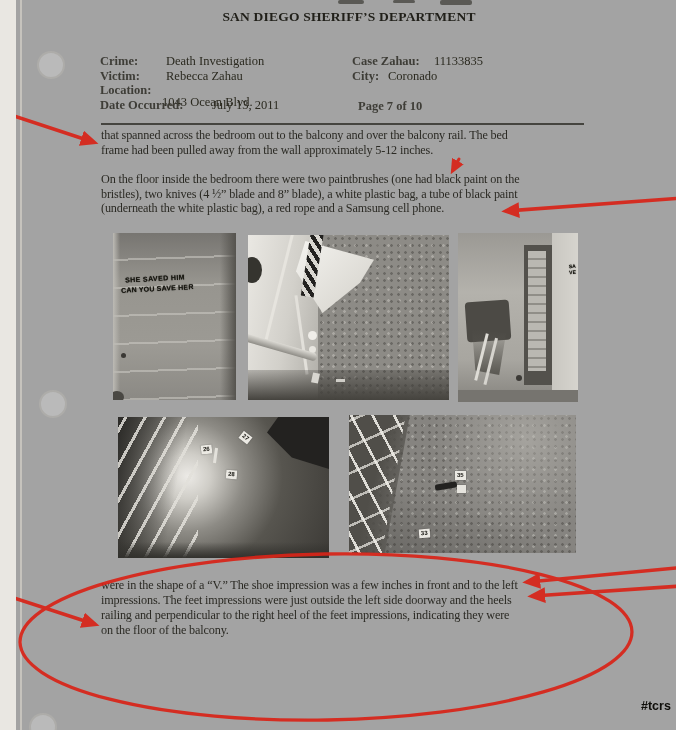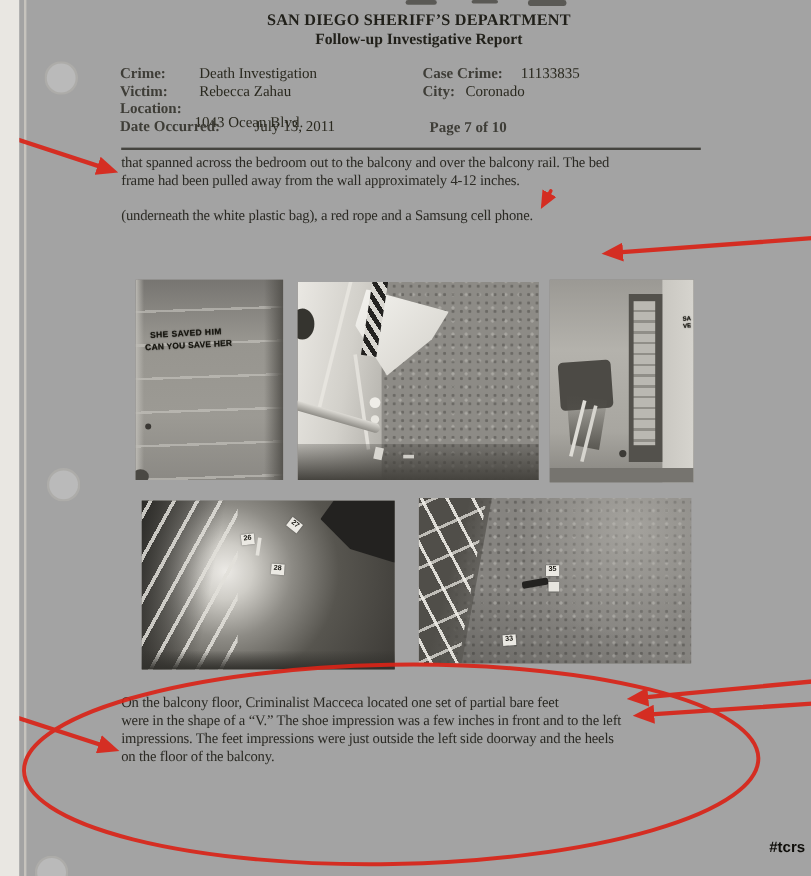--- a/index.html
+++ b/index.html
@@ -43,43 +43,44 @@
   <div class="edge edge-left"></div>
   <div class="edge edge-right"></div>
   <div class="punch" style="left:21px;top:51px;"></div>
   <div class="punch" style="left:23px;top:390px;"></div>
   <div class="punch" style="left:13px;top:713px;"></div>
   <div class="smudge" style="left:322px;width:26px;height:4px;"></div>
   <div class="smudge" style="left:377px;width:22px;height:3px;"></div>
   <div class="smudge" style="left:424px;width:32px;height:5px;"></div>
 
   <div class="title t1">SAN DIEGO SHERIFF’S DEPARTMENT</div>
-  <div class="title t2">Follow-up Investigative Report</div>
 
   <div class="flabel" style="left:84px;top:54px;">Crime:</div>
   <div class="fvalue" style="left:150px;top:54px;">Death Investigation</div>
   <div class="flabel" style="left:84px;top:68.5px;">Victim:</div>
   <div class="fvalue" style="left:150px;top:68.5px;">Rebecca Zahau</div>
   <div class="flabel" style="left:84px;top:83px;">Location:</div>
   <div class="fvalue" style="left:146px;top:95px;">1043 Ocean Blvd.</div>
   <div class="flabel" style="left:84px;top:97.5px;">Date Occurred:</div>
   <div class="fvalue" style="left:196px;top:97.5px;">July 13, 2011</div>
-  <div class="flabel" style="left:336px;top:54px;">Case Crime:</div>
+  <div class="flabel" style="left:336px;top:54px;">Case Zahau:</div>
   <div class="fvalue" style="left:418px;top:54px;">11133835</div>
   <div class="flabel" style="left:336px;top:68.5px;">City:</div>
   <div class="fvalue" style="left:372px;top:68.5px;">Coronado</div>
   <div class="flabel" style="left:342px;top:99px;">Page 7 of 10</div>
 
   <div class="divider"></div>
 
   <div class="bodytext lh14" style="top:128px;">
     <div>that spanned across the bedroom out to the balcony and over the balcony rail.  The bed</div>
-    <div>frame had been pulled away from the wall approximately 4-12 inches.</div>
+    <div>frame had been pulled away from the wall approximately 5-12 inches.</div>
   </div>
   <div class="bodytext lh14" style="top:172px;">
+    <div>On the floor inside the bedroom there were two paintbrushes (one had black paint on the</div>
+    <div>bristles), two knives (4 ½” blade and 8” blade), a white plastic bag, a tube of black paint</div>
     <div>(underneath the white plastic bag), a red rope and a Samsung cell phone.</div>
   </div>
 
   <div class="photo" style="left:97px;top:233px;width:123px;height:167px;">
     <div class="ph-layer" style="background:linear-gradient(180deg,#777571,#97958f 30%,#9c9a94 68%,#8b8984);"></div>
     <div class="ph-layer" style="background:repeating-linear-gradient(178deg, transparent 0 26px, rgba(205,203,197,.55) 26px 28px);"></div>
     <div class="abs" style="left:0;top:0;width:7px;height:100%;background:linear-gradient(90deg,#bcbab4,rgba(188,186,180,0));"></div>
     <div class="abs" style="right:0;top:0;width:16px;height:100%;background:linear-gradient(90deg,rgba(60,58,54,0),#55534e);"></div>
     <div class="graffiti" style="left:12px;top:42px;font-size:7px;letter-spacing:.4px;">SHE SAVED HIM</div>
     <div class="graffiti" style="left:8px;top:52px;font-size:7px;letter-spacing:.2px;">CAN YOU SAVE HER</div>
@@ -133,23 +134,23 @@
     <div class="ph-layer" style="background:radial-gradient(circle at 78% 18%, rgba(190,188,182,.55), rgba(190,188,182,0) 45%), linear-gradient(200deg, rgba(40,39,36,0) 60%, rgba(40,39,36,.35));"></div>
     <div class="abs" style="left:0;top:0;width:105px;height:138px;background:linear-gradient(105deg,#504e49 0 30%,rgba(80,78,73,0) 72%);clip-path:polygon(0 0,58% 0,34% 100%,0 100%);"></div>
     <div class="abs" style="left:-8px;top:-8px;width:110px;height:154px;background:repeating-linear-gradient(62deg, rgba(238,236,230,.9) 0 2.5px, transparent 2.5px 19px), repeating-linear-gradient(-24deg, rgba(238,236,230,.7) 0 2.5px, transparent 2.5px 24px);clip-path:polygon(0 0,60% 0,36% 100%,0 100%);"></div>
     <div class="abs" style="left:86px;top:68px;width:22px;height:6px;background:#232220;transform:rotate(-10deg);border-radius:2px;"></div>
     <div class="tag" style="left:106px;top:56px;">35</div>
     <div class="abs" style="left:108px;top:70px;width:9px;height:8px;background:#e6e4de;box-shadow:0 0 1px rgba(0,0,0,.6);"></div>
     <div class="tag" style="left:70px;top:114px;transform:rotate(-4deg);">33</div>
   </div>
 
   <div class="bodytext lh15" style="top:578px;">
-    <div>On the balcony floor, Criminalist Macceca located one set of partial bare feet</div>
     <div>were in the shape of a “V.”  The shoe impression was a few inches in front and to the left</div>
     <div>impressions.  The feet impressions were just outside the left side doorway and the heels</div>
+    <div>railing and perpendicular to the right heel of the feet impressions, indicating they were</div>
     <div>on the floor of the balcony.</div>
   </div>
 
   <div class="watermark">#tcrs</div>
 
   <svg class="anno" width="676" height="730" viewBox="0 0 676 730">
     <defs>
       <marker id="ah" markerWidth="5" markerHeight="4.4" refX="3.4" refY="2.2" orient="auto" markerUnits="strokeWidth">
         <path d="M0,0 L5,2.2 L0,4.4 z" fill="#d92418"></path>
       </marker>

